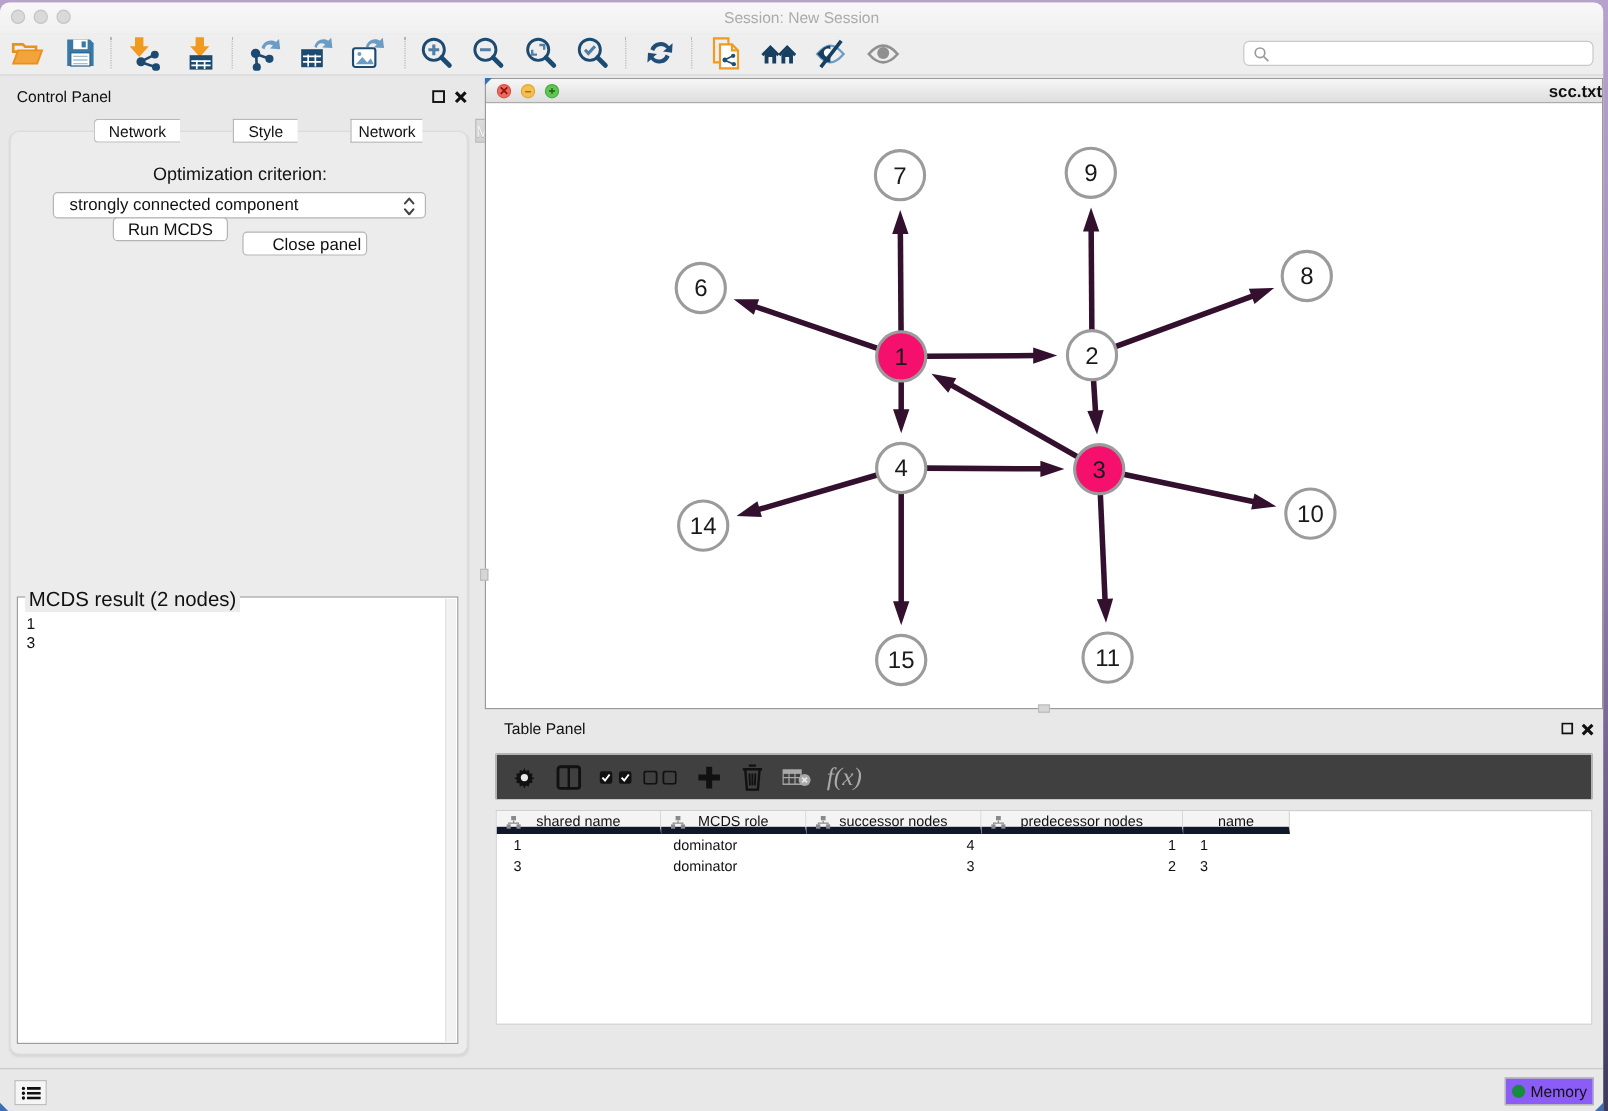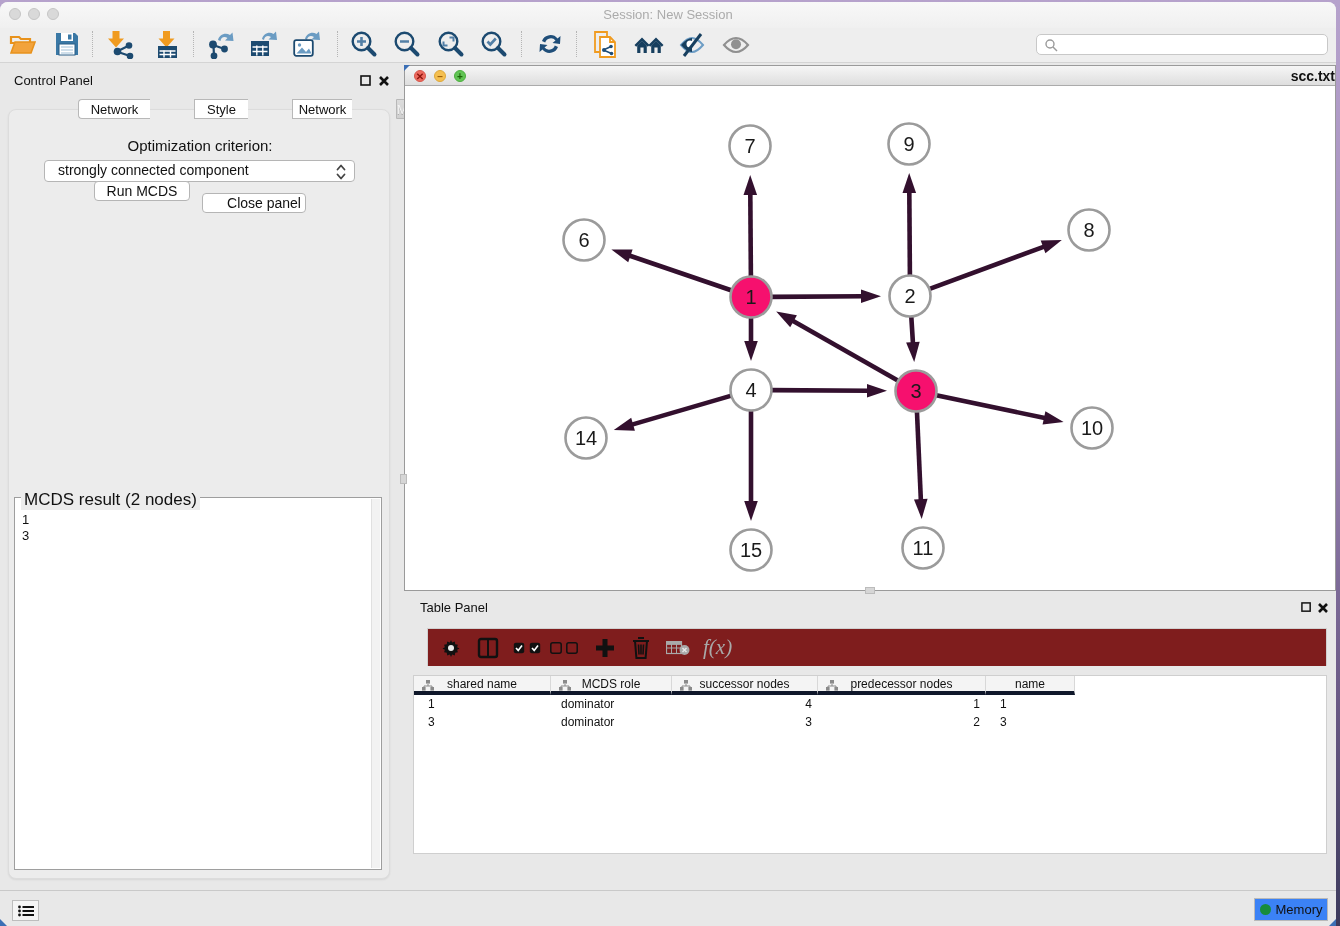--- a/index.html
+++ b/index.html
@@ -73,35 +73,35 @@
 #mac-r { left:9px;  background:#ed6a5e; border:1px solid #d5564b; color:#8c120b; }
 #mac-y { left:29px; background:#f5bf4f; border:1px solid #dda93b; color:#985d0a; }
 #mac-g { left:49px; background:#61c454; border:1px solid #4caf3f; color:#1a6407; }
 #netcanvas svg { display:block; }
 #netcanvas { position:absolute; left:0; top:21px; right:0; bottom:0; background:#fff; overflow:hidden; }
 
 #tpanel { position:absolute; left:404px; top:595px; width:932px; height:293px;
   background:#e8e8e8; }
 #tpanel-title { position:absolute; left:16px; top:3px; font-size:13px; color:#111; }
 #ttoolbar { position:absolute; left:9px; top:31px; right:9px; height:38px;
-  background:#7f1d1d; border:1px solid #d0d0d0; border-bottom:none;margin-left:14px; }
+  background:#404040; border:1px solid #d0d0d0; border-bottom:none; }
 #ttable { position:absolute; left:9px; top:78px; right:9px; height:179px;
   background:#fff; border:1px solid #cfcfcf; font-size:12px; }
 .thead { position:absolute; top:0; height:19px; background:#f4f4f4;
-  border-right:1px solid #d8d8d8; border-bottom:4px solid #0f172a;
+  border-right:1px solid #d8d8d8; border-bottom:6px solid #0f172a;
   text-align:center; line-height:17px; color:#111; }
 .trow { position:absolute; height:18px; line-height:17px; color:#111; }
 #ttabs { left:288px; top:269px; position:absolute; display:flex; height:21px; font-size:14px; white-space:nowrap; }
 
 #statusbar { position:absolute; left:0; right:0; bottom:0; height:36px;
   background:#e8e8e8; border-top:1px solid #c9c9c9; }
 #listbtn { position:absolute; left:12px; top:9px; width:27px; height:21px;
   background:#f5f5f5; border:1px solid #bdbdbd; }
 #membtn { position:absolute; right:8px; top:7px; width:74px; height:23px;
-  background:#3b82f6; border:1px solid #b9b9b9; font-size:13px; color:#111;
+  background:#8b5cf6; border:1px solid #b9b9b9; font-size:13px; color:#111;
   text-align:center; line-height:21px; }
 #memdot { display:inline-block; width:11px; height:11px; border-radius:50%;
   background:#178c3c; margin-right:5px; vertical-align:-1px; }
 </style>
 </head>
 <body>
 <div id="app">
   <div id="titlebar">
     <div class="tl" id="tl1"></div>
       <div class="tl" id="tl2"></div>

